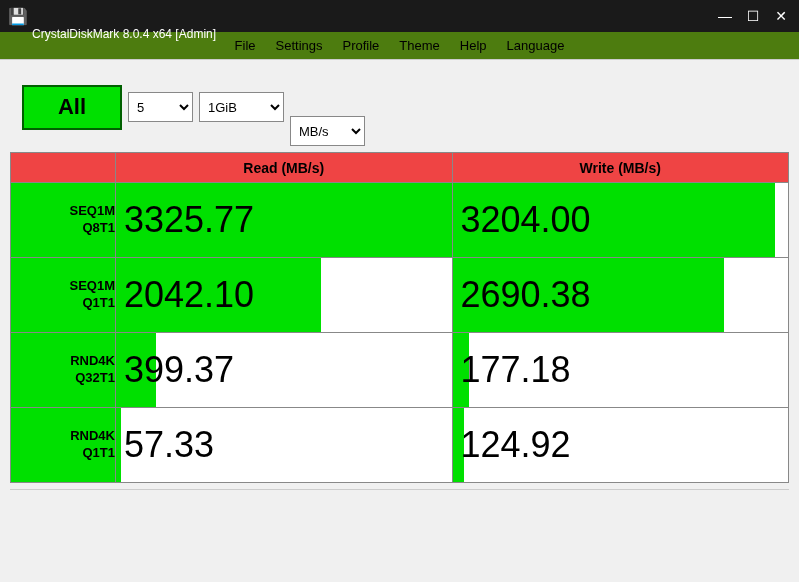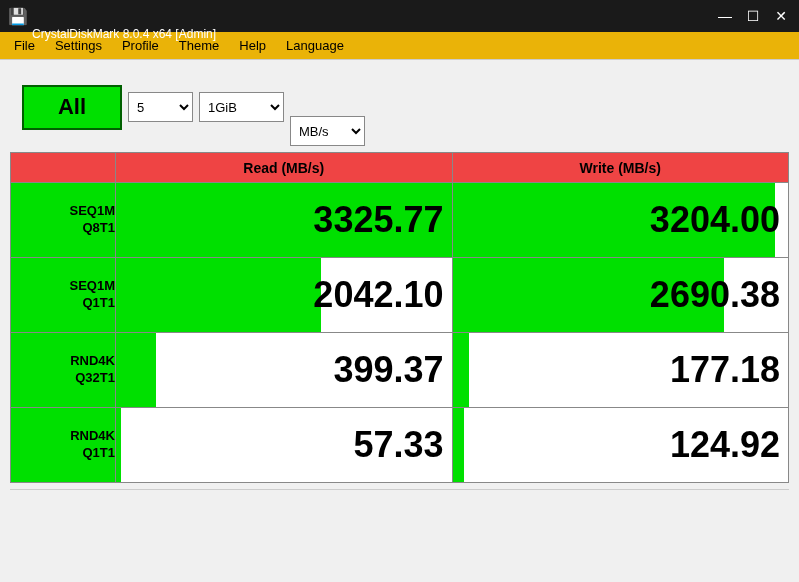--- a/index.html
+++ b/index.html
@@ -43,26 +43,27 @@
     .title-bar-btn {
       color: #fff;
       font-size: 14px;
       cursor: pointer;
       width: 20px;
       text-align: center;
     }
 
     
     .menu-bar {
-      background: #eab308;
+      background: #4d7c0f;
       height: 28px;
       display: flex;
       align-items: center;
       padding: 0 4px;
       border-bottom: 1px solid #ccc;
+      justify-content: center;
     }
     .menu-item {
       padding: 4px 10px;
       font-size: 13px;
       color: #000;
       cursor: pointer;
     }
 
     
     .main-content {
@@ -131,23 +132,23 @@
       background: #00e000;
       font-size: 13px;
       font-weight: normal;
       text-align: right;
       width: 105px;
       height: 75px;
       border: 2px solid #006000;
       line-height: 1.3;
     }
     .value-cell {
-      text-align: right;
+      text-align: left;
       font-size: 36px;
-      font-weight: bold;
+      font-weight: normal;
       height: 75px;
       vertical-align: middle;
       position: relative;
       padding: 4px 8px;
       background: #fff;
     }
     .value-cell .bar {
       position: absolute;
       left: 0;
       bottom: 0;

